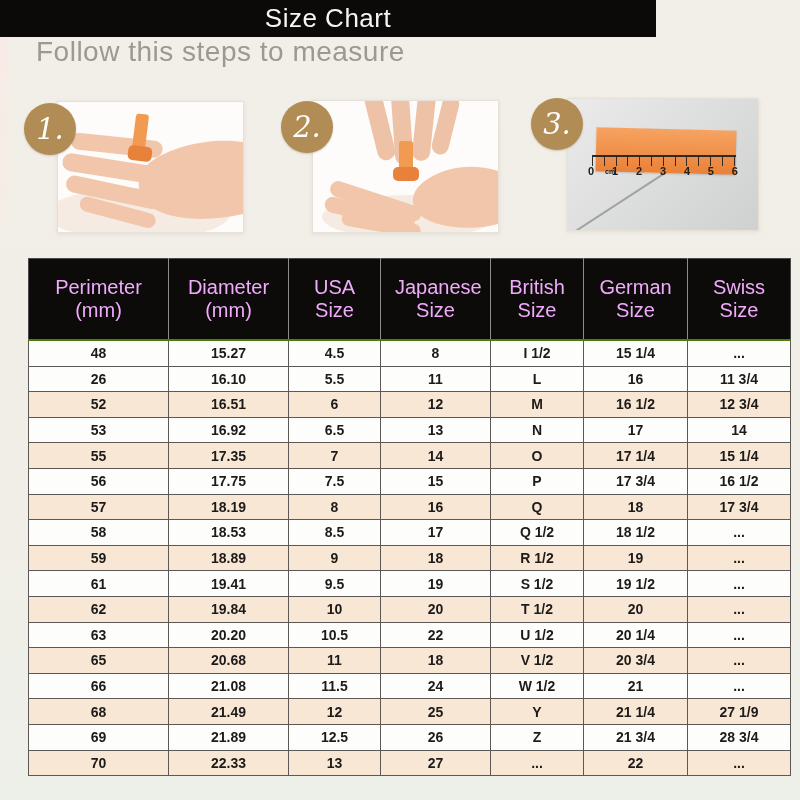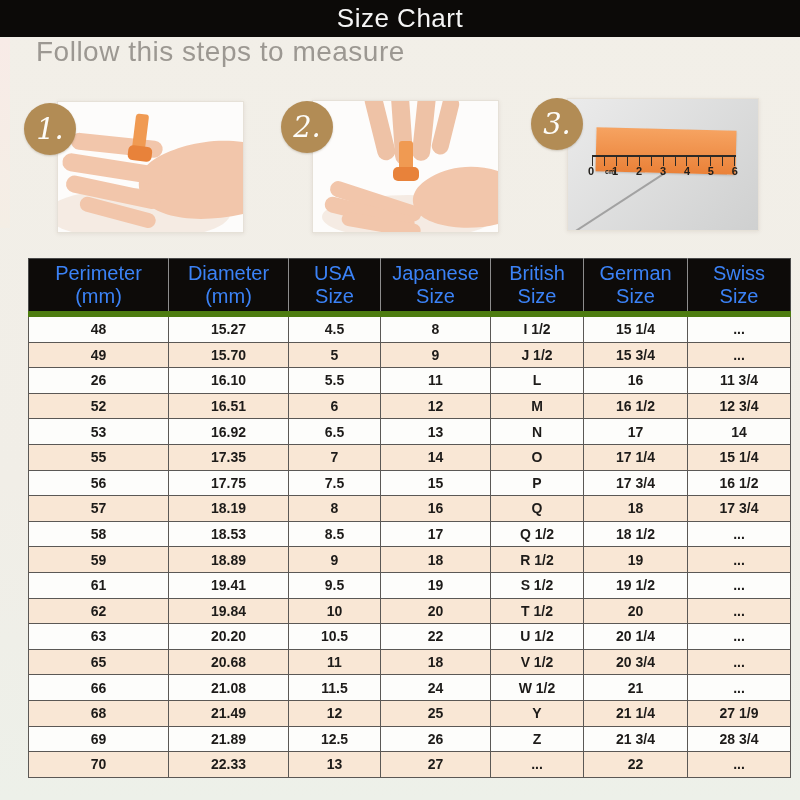--- a/index.html
+++ b/index.html
@@ -1,19 +1,19 @@
 <!DOCTYPE html>
 <html><head>
 <meta charset="utf-8">
 <style>
   html,body{margin:0;padding:0;}
   body{width:800px;height:800px;position:relative;overflow:hidden;
        background:linear-gradient(180deg,#f2efe8 0%,#f1eee7 60%,#edf0e9 100%);
        font-family:"Liberation Sans",sans-serif;}
-  .title-bar{position:absolute;left:0;top:0;width:800px;height:37px;background:#0c0a08;
+  .title-bar{position:absolute;left:0;top:0;width:656px;height:37px;background:#0c0a08;
              display:flex;align-items:center;justify-content:center;}
   .title-bar span{color:#f5f5f5;font-size:26px;letter-spacing:.5px;}
   .edge-tint{position:absolute;left:0;top:38px;width:10px;height:190px;
              background:linear-gradient(180deg,#f8ebe7,#f4eee5);}
   .subtitle{position:absolute;left:36px;top:36px;font-size:28px;color:#9c9892;letter-spacing:.5px;}
   .step-photo{position:absolute;background:#fdfcfb;border:1px solid #e6e1d8;
               box-shadow:0 1px 4px rgba(120,100,80,.12);overflow:hidden;}
   #photo1{left:57px;top:101px;width:185px;height:130px;}
   #photo2{left:312px;top:100px;width:185px;height:131px;}
   #photo3{left:567px;top:98px;width:190px;height:131px;background:linear-gradient(135deg,#ebebeb,#cfd0d0);}
@@ -32,23 +32,23 @@
             box-shadow:0 1px 2px rgba(0,0,0,.15);}
   .p3-rulerline{position:absolute;left:24px;top:56px;width:144px;height:9px;
                 border-top:2px solid #2e2a26;
                 background:repeating-linear-gradient(90deg,#2e2a26 0,#2e2a26 1px,transparent 1px,transparent 11.8px);}
   .ruler-numbers{position:absolute;left:20px;top:66px;width:150px;display:flex;
                  justify-content:space-between;font-size:11px;font-weight:700;color:#23201c;z-index:2;}
   .cm-label{position:absolute;left:37px;top:69px;font-size:7px;font-weight:700;color:#23201c;z-index:2;}
   
   table.size-table{position:absolute;left:28px;top:258px;width:762px;border-collapse:collapse;
                    table-layout:fixed;}
-  .size-table th{background:#0d0b09;color:#3b82f6;font-size:20px;font-weight:400;line-height:23px;
+  .size-table th{background:#0d0b09;color:#f0abfc;font-size:20px;font-weight:400;line-height:23px;
                  white-space:pre-line;height:52px;text-align:center;vertical-align:middle;
-                 border-right:1px solid #8d8d8d;border-bottom:6px solid #4d7c0f;padding:0;}
+                 border-right:1px solid #8d8d8d;border-bottom:2px solid #4d7c0f;padding:14px;}
   .size-table th:last-child{border-right:none;}
   .size-table td{height:24.6px;text-align:center;font-size:14px;font-weight:700;color:#1d1b19;
                  border:1px solid #5b5855;padding:0;}
   .size-table tr.row-odd td{background:#fdfdfb;}
   .size-table tr.row-even td{background:#f9e7d5;}
   .size-table{border:1px solid #4a4a4a;}
 </style>
 </head>
 <body>
 
@@ -158,29 +158,20 @@
     <tbody id="body-rows">
         <tr class="row-odd">
           <td>48</td>
           <td>15.27</td>
           <td>4.5</td>
           <td>8</td>
           <td>I 1/2</td>
           <td>15 1/4</td>
           <td>...</td>
         </tr>
-        <tr class="row-even">
-          <td>49</td>
-          <td>15.70</td>
-          <td>5</td>
-          <td>9</td>
-          <td>J 1/2</td>
-          <td>15 3/4</td>
-          <td>...</td>
-        </tr>
         <tr class="row-odd">
           <td>26</td>
           <td>16.10</td>
           <td>5.5</td>
           <td>11</td>
           <td>L</td>
           <td>16</td>
           <td>11 3/4</td>
         </tr>
         <tr class="row-even">

